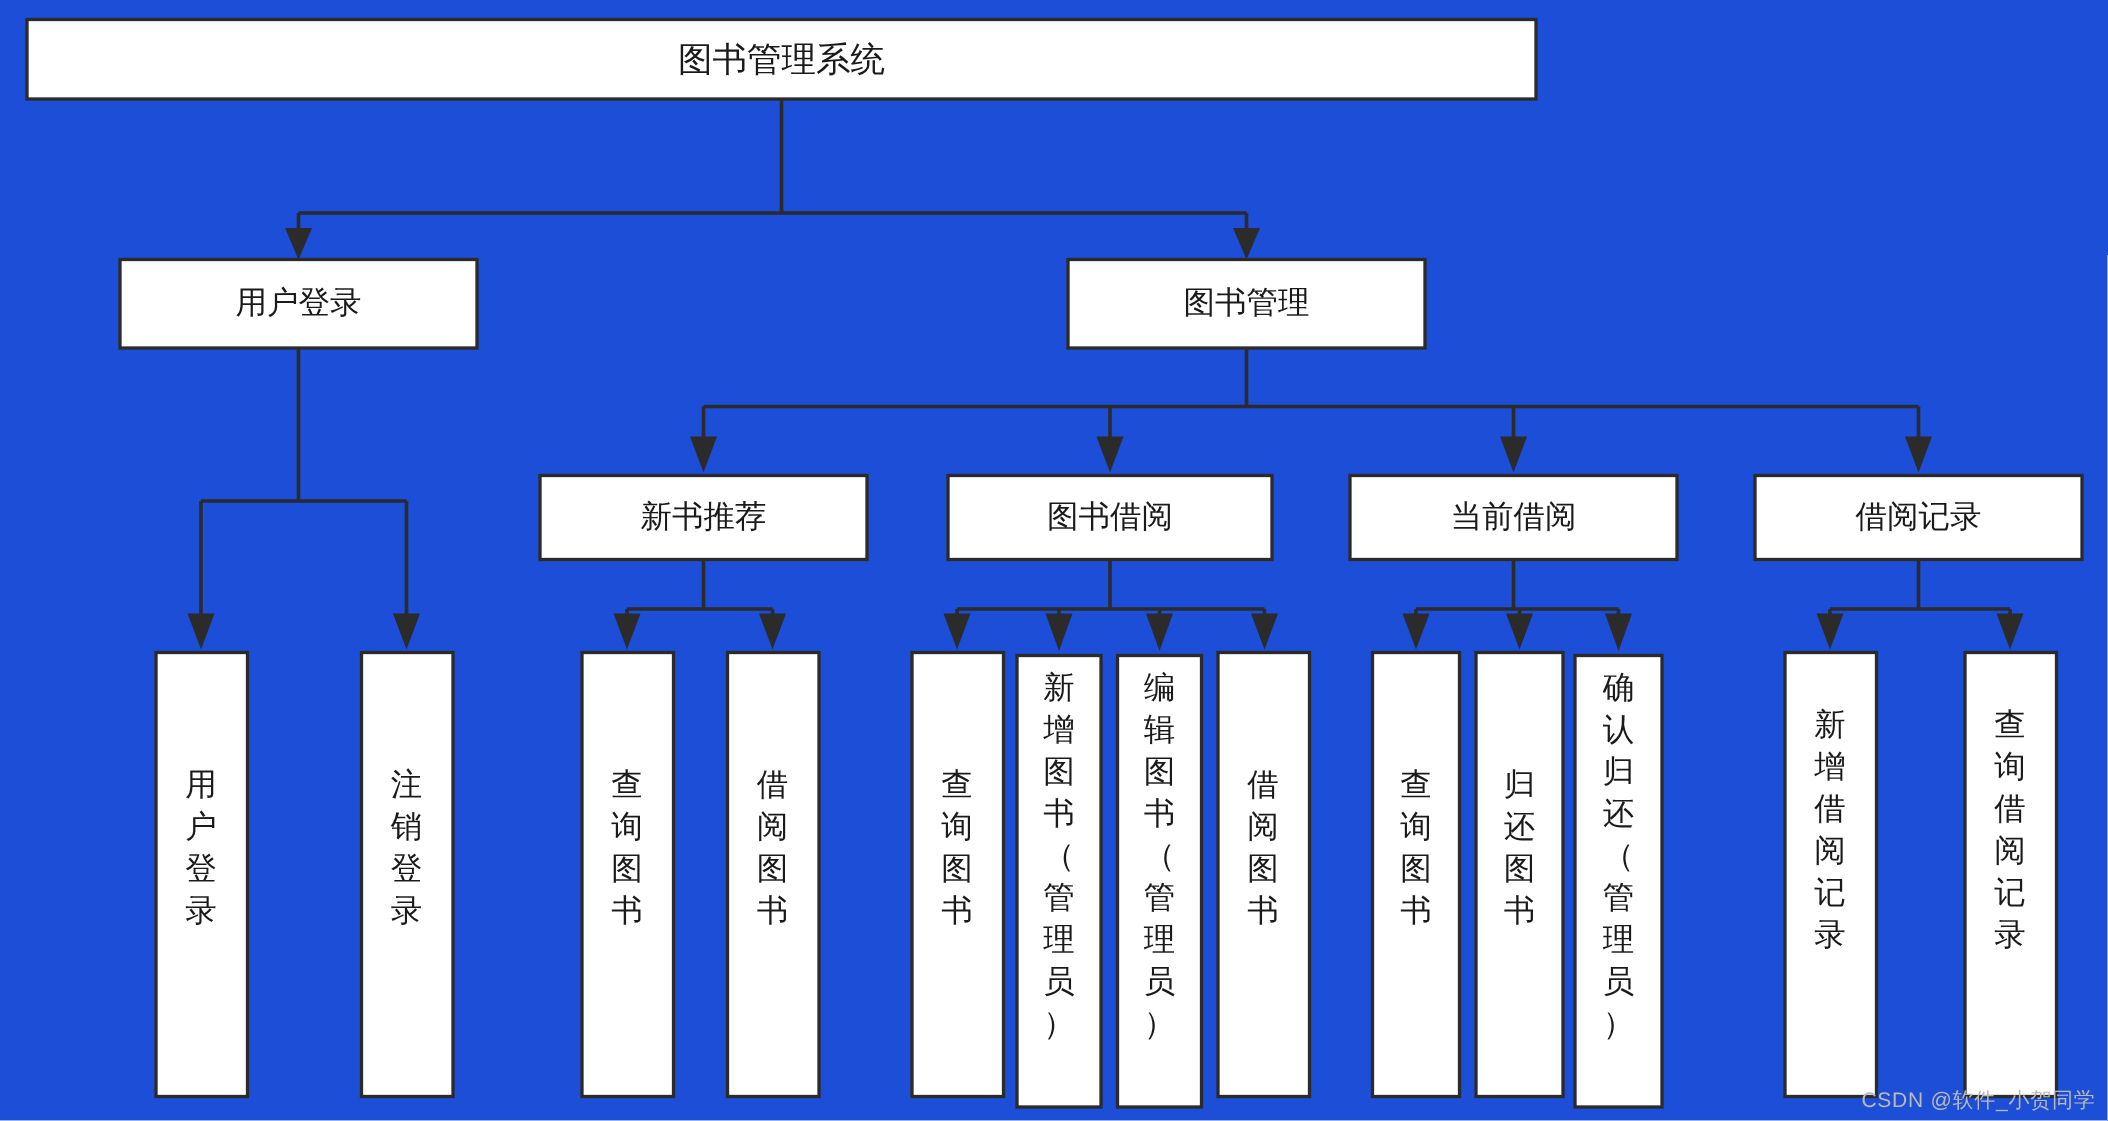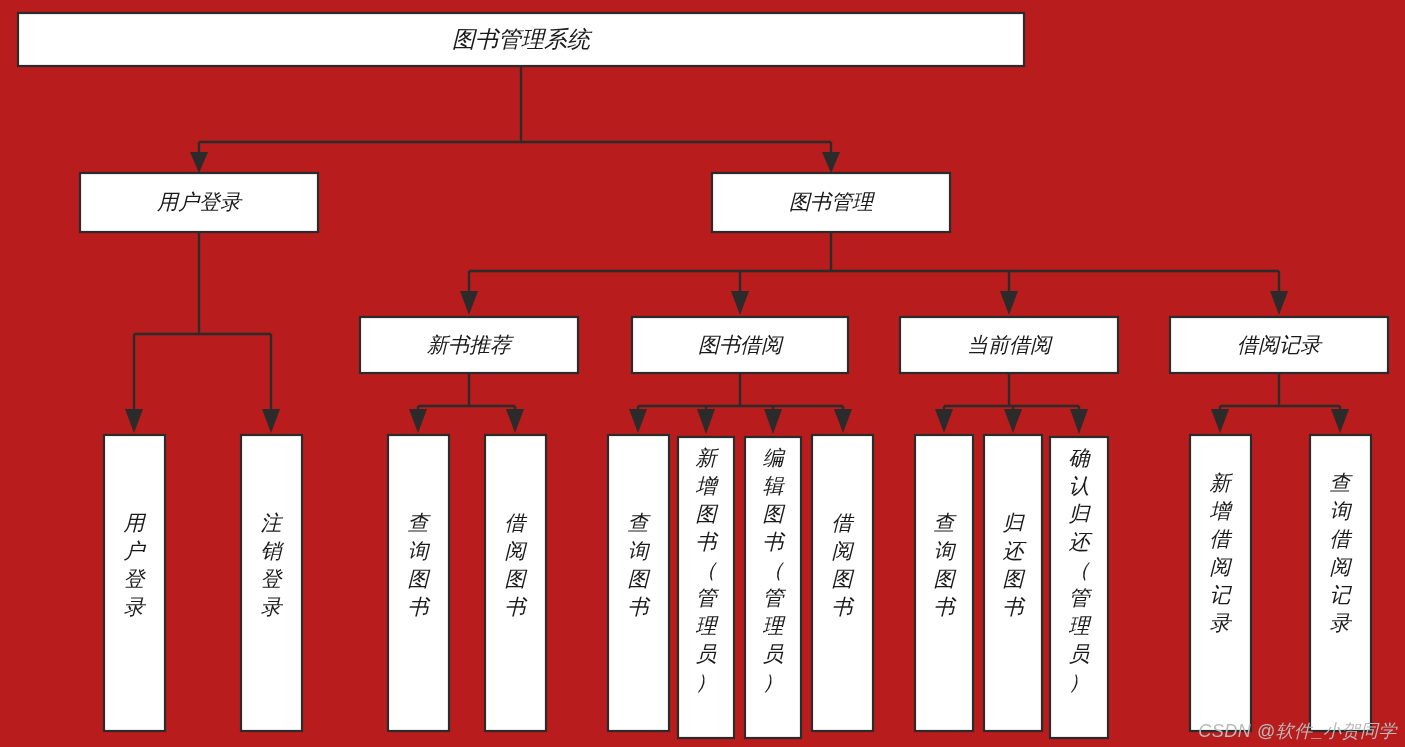--- a/index.html
+++ b/index.html
@@ -7,23 +7,22 @@
     padding: 0;
     background: #ffffff;
   }
   body {
     font-family: "Liberation Sans", "DejaVu Sans", sans-serif;
   }
   #diagram-root {
     position: relative;
     width: 1405px;
     height: 747px;
-    background: #b91c1c;
+    background: #1d4ed8;
     overflow: hidden;
-    font-style: italic;
   }
   svg.diagram-canvas {
     position: absolute;
     left: 0;
     top: 0;
     width: 1405px;
     height: 747px;
     display: block;
   }
   .node-box {
@@ -55,21 +54,21 @@
     text-anchor: middle;
   }
   .label-root {
     font-size: 23px;
   }
   .watermark {
     position: absolute;
     right: 8px;
     bottom: 4px;
     font-family: "Liberation Sans", "DejaVu Sans", sans-serif;
-    font-size: 18px;
+    font-size: 14px;
     color: #b9b9b9;
     letter-spacing: 0.5px;
     white-space: nowrap;
     pointer-events: none;
   }
 </style>
 </head>
 <body>
 
 <div id="diagram-root">

